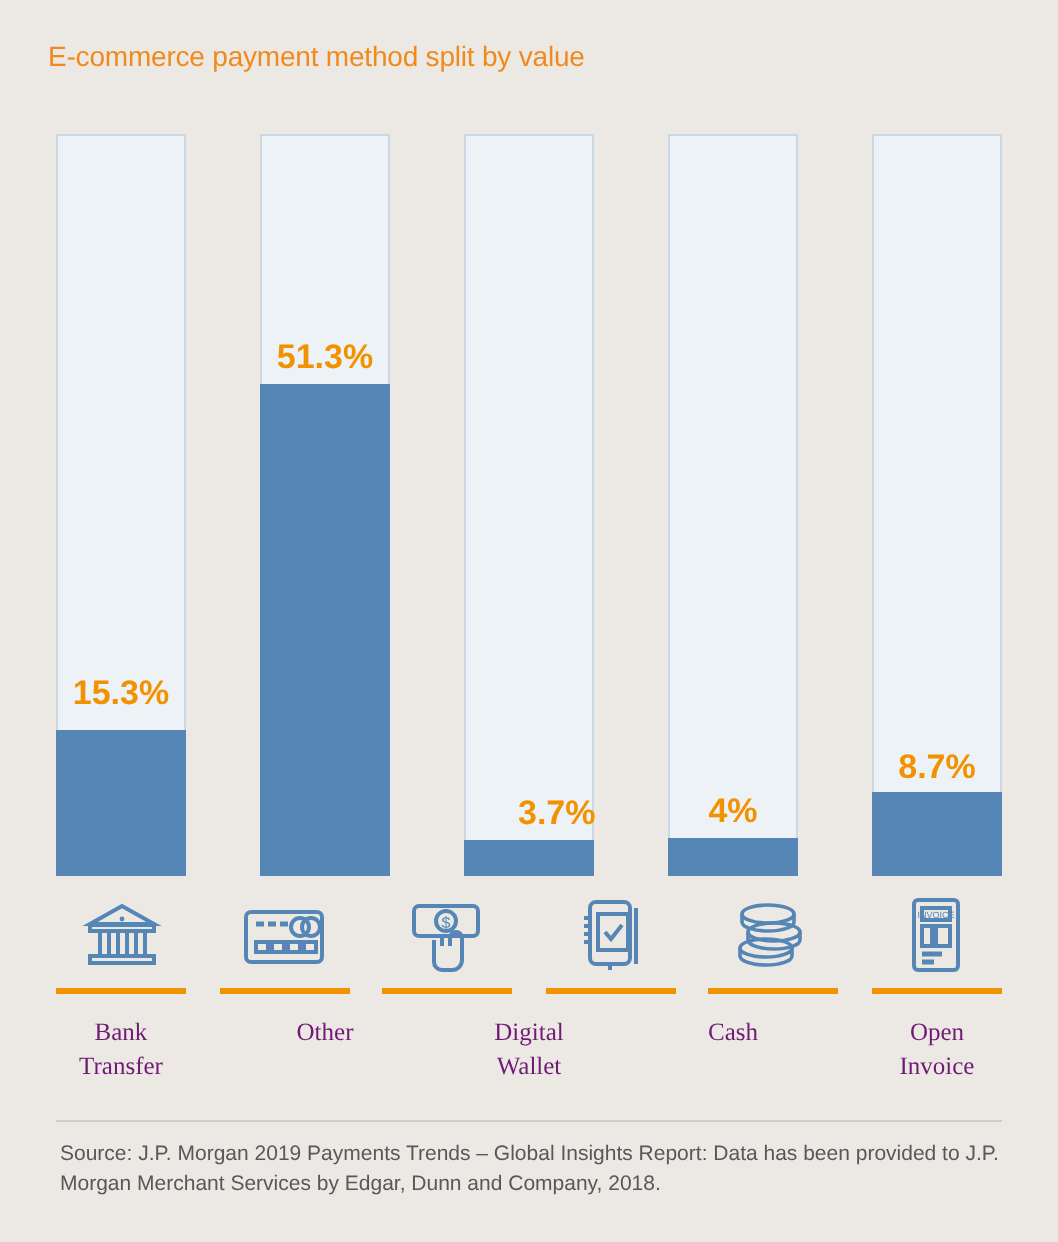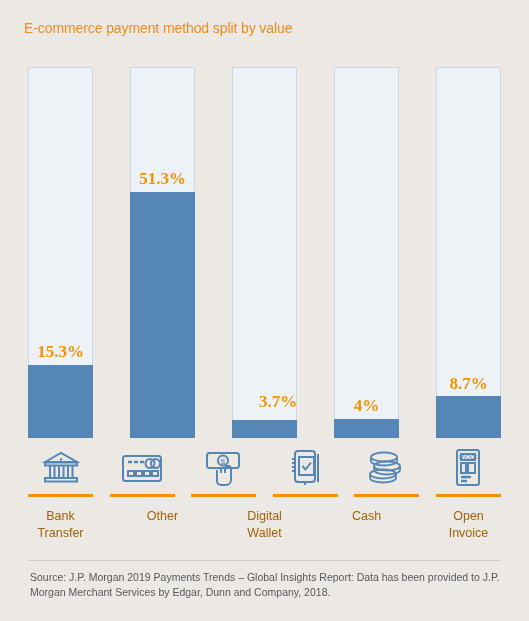--- a/index.html
+++ b/index.html
@@ -32,21 +32,20 @@
     display: flex;
     justify-content: space-between;
   }
   .col {
     width: 65px;
     height: 100%;
     position: relative;
     background: #edf2f6;
     border: 1px solid #c9d8e4;
     box-sizing: border-box;
-    font-family: Liberation Serif, serif;
   }
   .bar {
     position: absolute;
     left: -1px;
     right: -1px;
     bottom: -1px;
     background: #5586b5;
   }
   .bar-value {
     position: absolute;
@@ -89,22 +88,23 @@
     left: 28px;
     top: 508px;
     width: 473px;
     display: flex;
     justify-content: space-between;
   }
   .cat-label {
     width: 65px;
     text-align: center;
     font-size: 12.5px;
-    color: #a16207;
+    color: #701a75;
     line-height: 17px;
+    font-family: Liberation Serif, serif;
   }
   .footer-rule {
     position: absolute;
     left: 28px;
     top: 560px;
     width: 473px;
     height: 1px;
     background: #cfccc7;
   }
   .source {
@@ -119,33 +119,33 @@
 </style>
 </head>
 <body>
 
 <div class="chart-title">E-commerce payment method split by value</div>
 
 <div class="plot">
 
   <div class="col">
     <div class="bar" style="height:19.87%">
-      <div class="bar-value" style="bottom:100%; margin-bottom:3px;">15.3%</div>
+      <div class="bar-value" style="bottom:100%; margin-bottom:8px;">15.3%</div>
     </div>
   </div>
 
   <div class="col">
     <div class="bar" style="height:66.62%">
       <div class="bar-value" style="bottom:100%; margin-bottom:3px;">51.3%</div>
     </div>
   </div>
 
   <div class="col">
     <div class="bar" style="height:4.81%">
-      <div class="bar-value" style="bottom:100%; margin-bottom:8px;padding-left:27px;">3.7%</div>
+      <div class="bar-value" style="bottom:100%; margin-bottom:3px;padding-left:27px;">3.7%</div>
     </div>
   </div>
 
 
   <div class="col">
     <div class="bar" style="height:5.19%">
       <div class="bar-value" style="bottom:100%; margin-bottom:3px;">4%</div>
     </div>
   </div>
 

